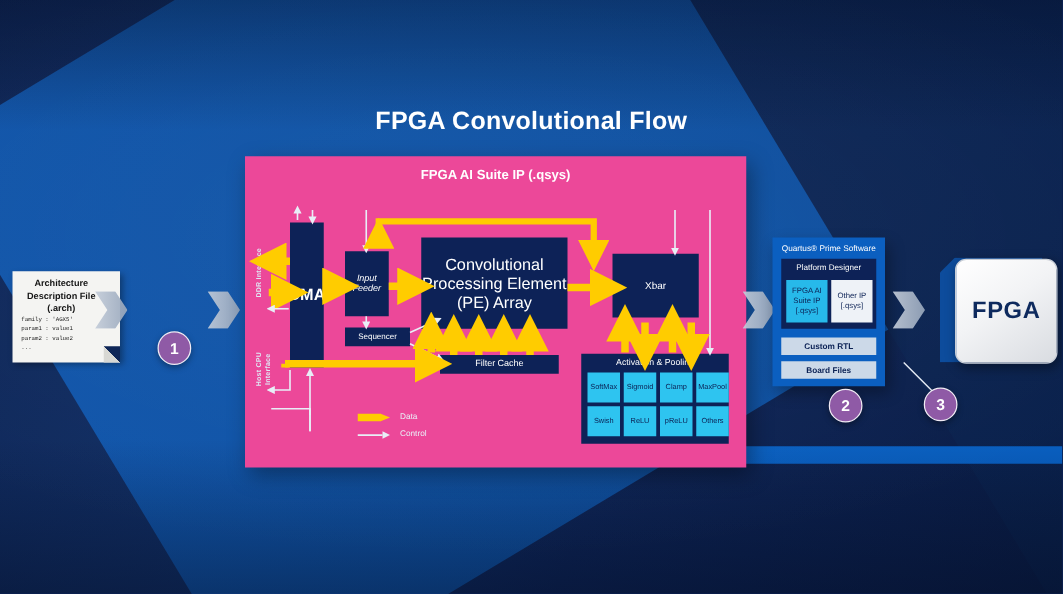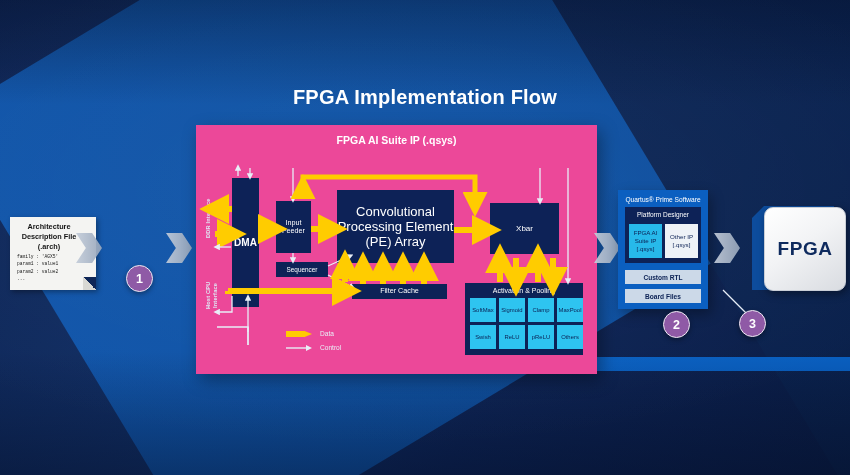--- a/index.html
+++ b/index.html
@@ -100,21 +100,21 @@
 <body>
 
 <div id="stage">
 
   <div class="bg-base"></div>
   <div class="bg-diag-light"></div>
   <div class="bg-diag-dark"></div>
   <div class="bg-strip"></div>
   <div class="bg-vig"></div>
 
-  <div class="title">FPGA Implementation Flow</div>
+  <div class="title">FPGA Convolutional Flow</div>
 
   <div class="doc">
     <div class="doc-title">
       <div>Architecture</div>
       <div>Description File</div>
       <div>(.arch)</div>
     </div>
     <div class="doc-code">family : 'AGX5'
 param1 : value1
 param2 : value2
@@ -134,23 +134,23 @@
 
   <div class="vlabel" style="left:205px;top:198px;height:40px;">
     <span>DDR
 Interface</span>
   </div>
   <div class="vlabel" style="left:205px;top:272px;height:46px;">
     <span>Host CPU
 Interface</span>
   </div>
 
-  <div class="blk navy" style="left:232px;top:178px;width:27px;height:129px;font-size:10px;font-weight:bold;">DMA</div>
-
-  <div class="blk navy" style="left:276px;top:201px;width:35px;height:52px;font-size:7.2px;">
+  <div class="blk navy" style="left:232px;top:178px;width:27px;height:116px;font-size:13px;font-weight:bold;">DMA</div>
+
+  <div class="blk navy" style="left:276px;top:201px;width:35px;height:52px;font-size:7.2px;font-style:italic;">
     <div>
       <div style="white-space:pre-line;">Input
 Feeder</div>
     </div>
   </div>
 
   <div class="blk navy" style="left:276px;top:262px;width:52px;height:15px;font-size:6.4px;">Sequencer</div>
 
   <div class="blk navy" style="left:337px;top:190px;width:117px;height:73px;font-size:13px;">
     <div>

